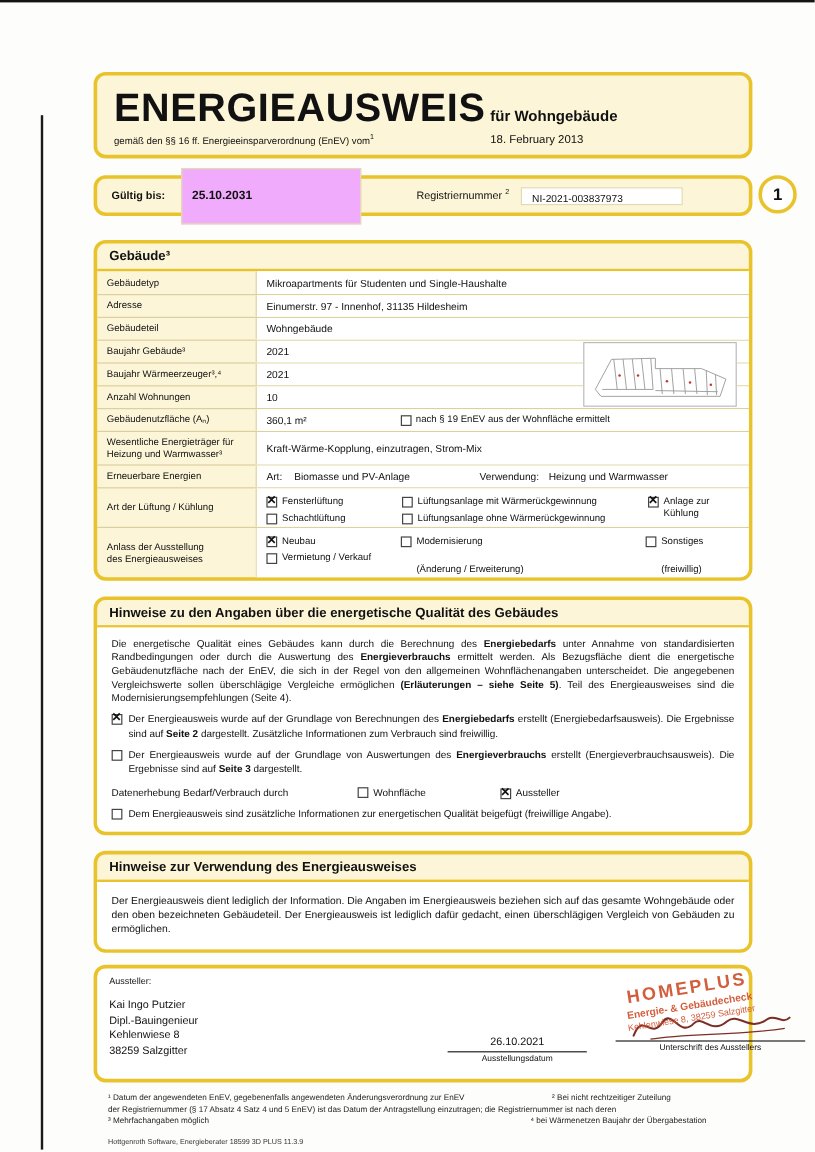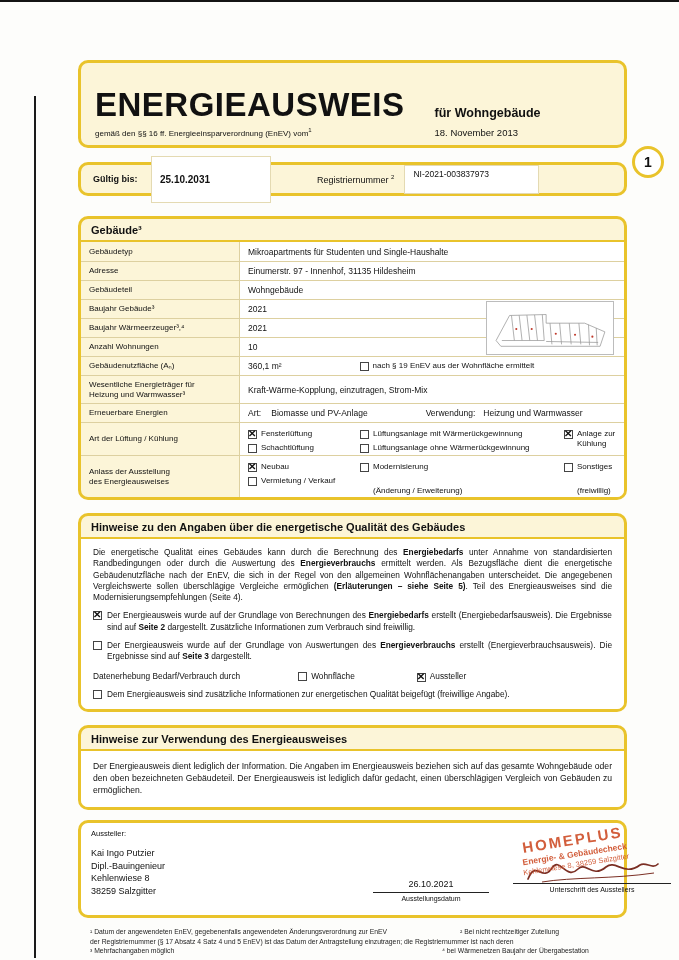--- a/index.html
+++ b/index.html
@@ -24,67 +24,67 @@
   }
   .sec-title {
     font-weight:bold;
     font-size:11px;
     padding:5px 10px 4px 10px;
     border-bottom:2px solid #e9c32b;
   }
   .body-white { background:#fff; border-radius:0 0 7px 7px; }
 
   
-  .header-box { height:88px; display:flex; align-items:flex-end; padding:8px 14px 7px 14px; margin-bottom:14px; }
+  .header-box { height:72px; display:flex; align-items:flex-end; padding:8px 14px 7px 14px; margin-bottom:14px; }
   .h-title { font-size:33px; font-weight:bold; letter-spacing:.5px; line-height:34px; }
   .h-reg { font-size:8px; margin-top:5px; }
-  .h-right { margin-left:30px; }
+  .h-right { margin-left:4px; }
   .h-sub { font-weight:bold; font-size:12.5px; }
   .h-date { font-size:9.5px; margin-top:7px; }
 
   
   .valid-box { height:34px; display:flex; align-items:center; padding:0 12px; margin-bottom:20px; }
   .v-label { font-size:9px; font-weight:bold; width:58px; }
-  .v-date { background:#ffffff; border:1px solid #e4dab2; width:120px; padding:17px 8px; font-weight:bold; font-size:10px; }
+  .v-date { background:#f0abfc; border:1px solid #e4dab2; width:150px; padding:17px 8px; font-weight:bold; font-size:10px; }
   .v-reg-label { font-size:9px; margin-left:46px; }
-  .v-reg { background:#fff; border:1px solid #e4dab2; width:135px; padding:3px 8px 14px; font-size:8.5px; margin-left:10px; }
+  .v-reg { background:#fff; border:1px solid #e4dab2; width:135px; padding:3px 8px 0; font-size:8.5px; margin-left:10px; }
   sup { font-size:6px; }
 
   .page-circle {
     position:absolute; left:632px; top:146px; width:32px; height:32px;
     border:3px solid #e9c32b; border-radius:50%; background:#fff;
     display:flex; align-items:center; justify-content:center;
     font-weight:bold; font-size:14px;
   }
 
   
   .building-box { margin-bottom:13px; }
   .g-row { display:flex; min-height:19px; align-items:stretch; }
   .g-row + .g-row { border-top:1px solid #ddd0a0; }
   .g-label {
-    width:158px; padding:2px 18px 2px 8px; font-size:8px; line-height:9.5px;
+    width:132px; padding:2px 18px 2px 8px; font-size:8px; line-height:9.5px;
     display:flex; flex-direction:column; justify-content:center; flex:none;
   }
   .g-value {
     flex:1; background:#fff; border-left:1px solid #ddd0a0;
     padding:2px 6px 2px 8px; font-size:8.5px; display:flex; align-items:center;
   }
   .g-value.last { border-radius:0 0 7px 0; }
   .tall { min-height:28px; }
   .xtall { min-height:32px; }
   .cb {
     display:inline-block; width:9px; height:9px; border:1px solid #444; background:#fff;
     position:relative; flex:none; margin-right:4px; margin-top:1px;
   }
   .cb[data-checked="true"]::after {
     content:"\2715"; position:absolute; left:-1px; top:-3px;
     font-size:10px; font-weight:bold; color:#111; line-height:12px;
   }
   .chk-inline { display:flex; align-items:flex-start; font-size:8px; line-height:9.5px; }
-  .cols { display:flex; align-items:flex-start; padding-top:4px; width:100%; }
+  .cols { display:flex; align-items:flex-start; padding-top:4px; width:100%;justify-content:space-between; }
   .col1 { width:112px; }
   .col2 { width:204px; }
   .col3 { flex:1; }
   .chk-inline + .chk-inline { margin-top:4px; }
   .sub-note { font-size:8px; margin-left:13px; margin-top:14px; }
   .ren-cell span { font-size:8.5px; }
   .ren-art-val { margin-left:10px; }
   .ren-use { margin-left:58px; }
   .ren-use-val { margin-left:8px; }
 
@@ -143,21 +143,21 @@
 
 <div class="content">
 
   <div class="box header-box">
     <div>
       <div class="h-title">ENERGIEAUSWEIS</div>
       <div class="h-reg"><span>gemäß den §§ 16 ff. Energieeinsparverordnung (EnEV) vom</span><sup>1</sup></div>
     </div>
     <div class="h-right">
       <div class="h-sub">für Wohngebäude</div>
-      <div class="h-date">18. November 2013</div>
+      <div class="h-date">18. February 2013</div>
     </div>
   </div>
 
   <div class="box valid-box">
     <div class="v-label">Gültig bis:</div>
     <div class="v-date">25.10.2031</div>
     <div class="v-reg-label"><span>Registriernummer</span> <sup>2</sup></div>
     <div class="v-reg">NI-2021-003837973</div>
   </div>
 

